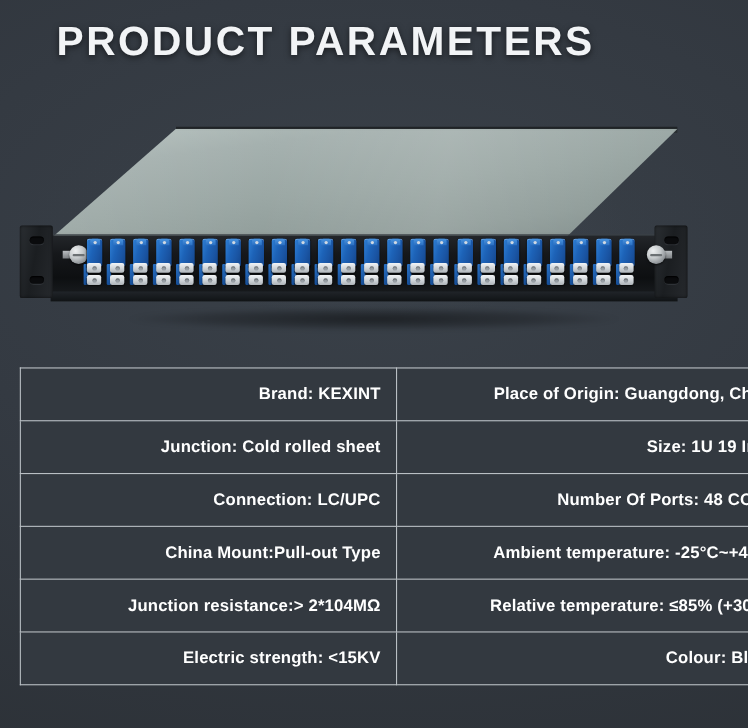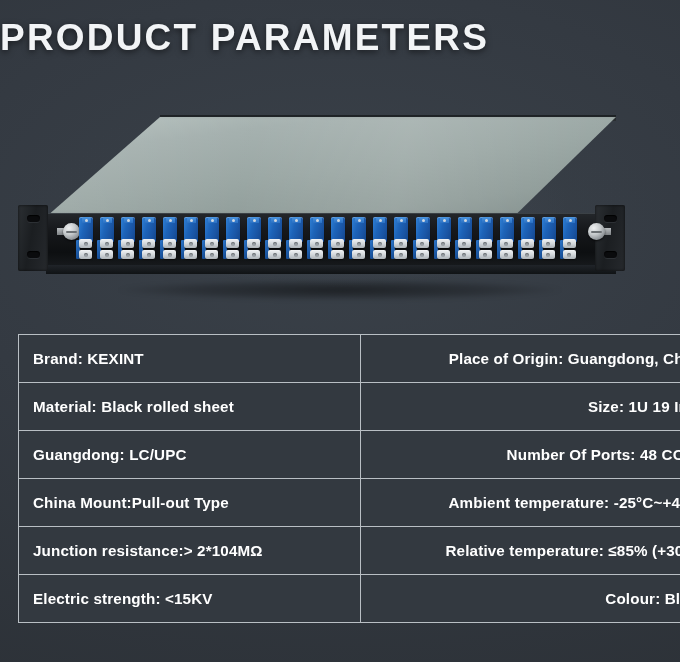--- a/index.html
+++ b/index.html
@@ -20,20 +20,21 @@
     background:
       radial-gradient(ellipse 900px 520px at 50% 34%, #3a4149 0%, #343a42 45%, #2c3137 100%);
     overflow: hidden;
   }
 
   
   #title-wrap {
     position: absolute;
     left: 0; top: 18px;
     width: 592px;
+    text-align: center;
   }
   #page-title {
     display: inline-block;
     color: #f2f4f6;
     font-size: 37px;
     font-weight: bold;
     letter-spacing: 2.2px;
     line-height: 1.1;
     text-shadow: 0 2px 6px rgba(0,0,0,0.55);
     font-family: "Liberation Sans", sans-serif;
@@ -236,21 +237,21 @@
     border: 1px solid #b9bfc4;
     color: #ffffff;
     font-size: 15.2px;
     font-weight: bold;
     font-family: "Liberation Sans", sans-serif;
     letter-spacing: 0.15px;
     background: #333940;
     white-space: nowrap;
     overflow: hidden;
   }
-  #spec-table td.col-left  { width: 313px; text-align: left;  }
+  #spec-table td.col-left  { width: 313px; text-align: right;  }
   #spec-table td.col-right { width: 331px; text-align: right; }
 </style>
 </head>
 <body>
 
 <div id="page">
 
   <div id="title-wrap">
     <div id="page-title">PRODUCT PARAMETERS</div>
   </div>
@@ -652,25 +653,25 @@
       </div>
   </div>
 
   <table id="spec-table">
     <tbody id="spec-table-body">
         <tr>
           <td class="col-left">Brand: KEXINT</td>
           <td class="col-right">Place of Origin: Guangdong, China</td>
         </tr>
         <tr>
-          <td class="col-left">Material: Black rolled sheet</td>
+          <td class="col-left">Junction: Cold rolled sheet</td>
           <td class="col-right">Size:  1U 19 Inch</td>
         </tr>
         <tr>
-          <td class="col-left">Guangdong: LC/UPC</td>
+          <td class="col-left">Connection: LC/UPC</td>
           <td class="col-right">Number Of Ports: 48 CORE</td>
         </tr>
         <tr>
           <td class="col-left">China Mount:Pull-out Type</td>
           <td class="col-right">Ambient temperature: -25°C~+40°C</td>
         </tr>
         <tr>
           <td class="col-left">Junction resistance:&gt; 2*104MΩ</td>
           <td class="col-right">Relative temperature: ≤85% (+30°C)</td>
         </tr>

